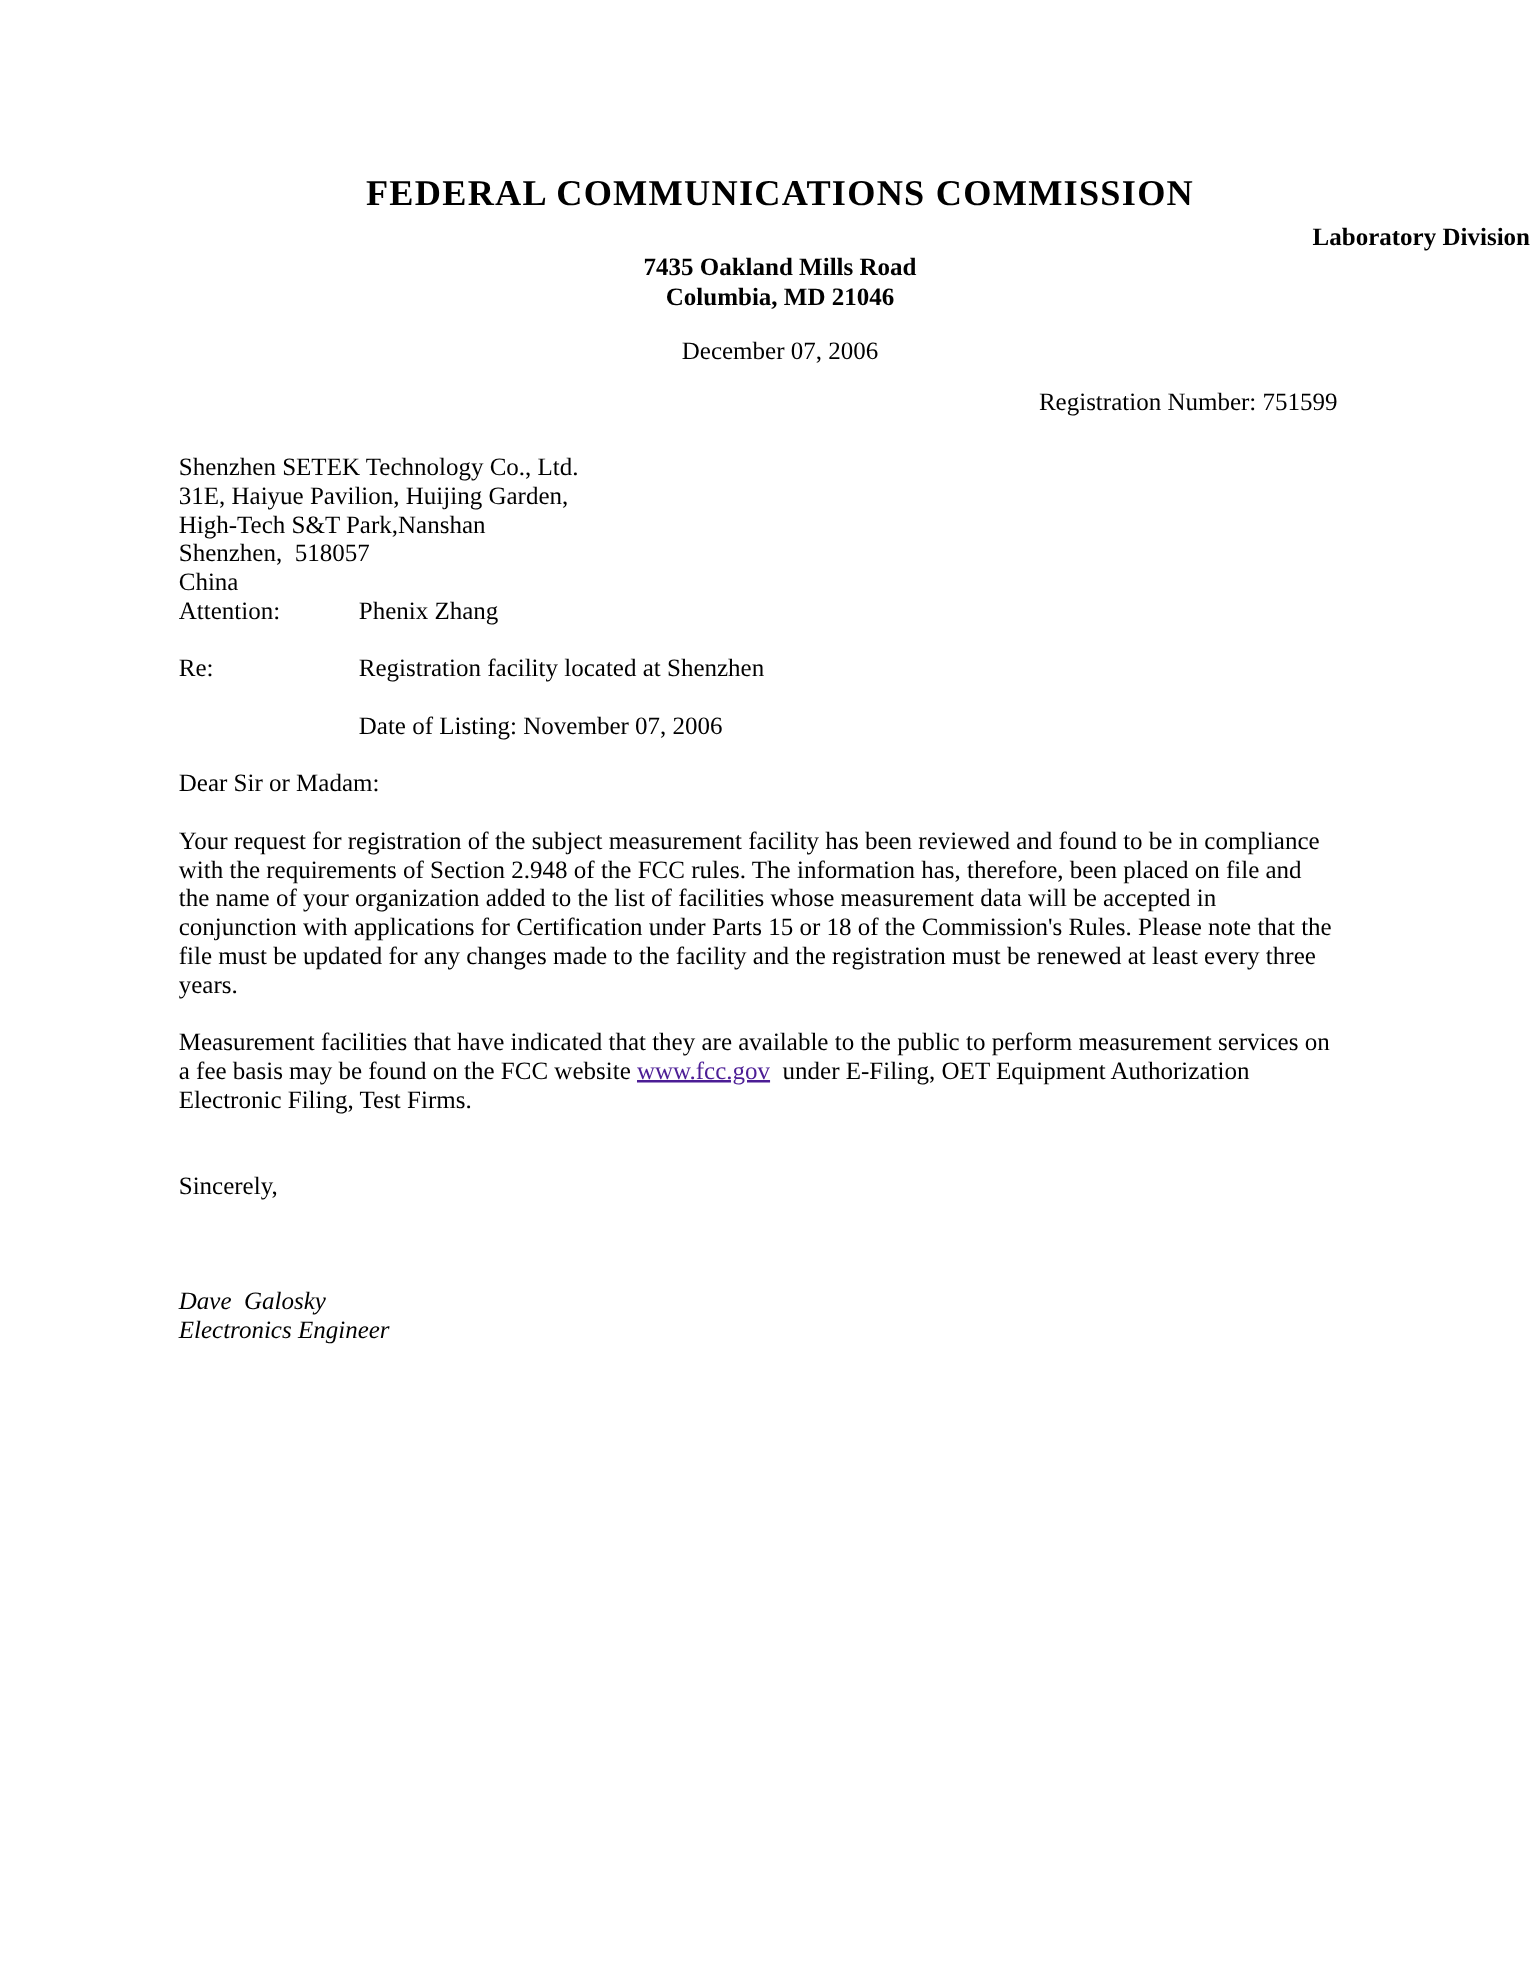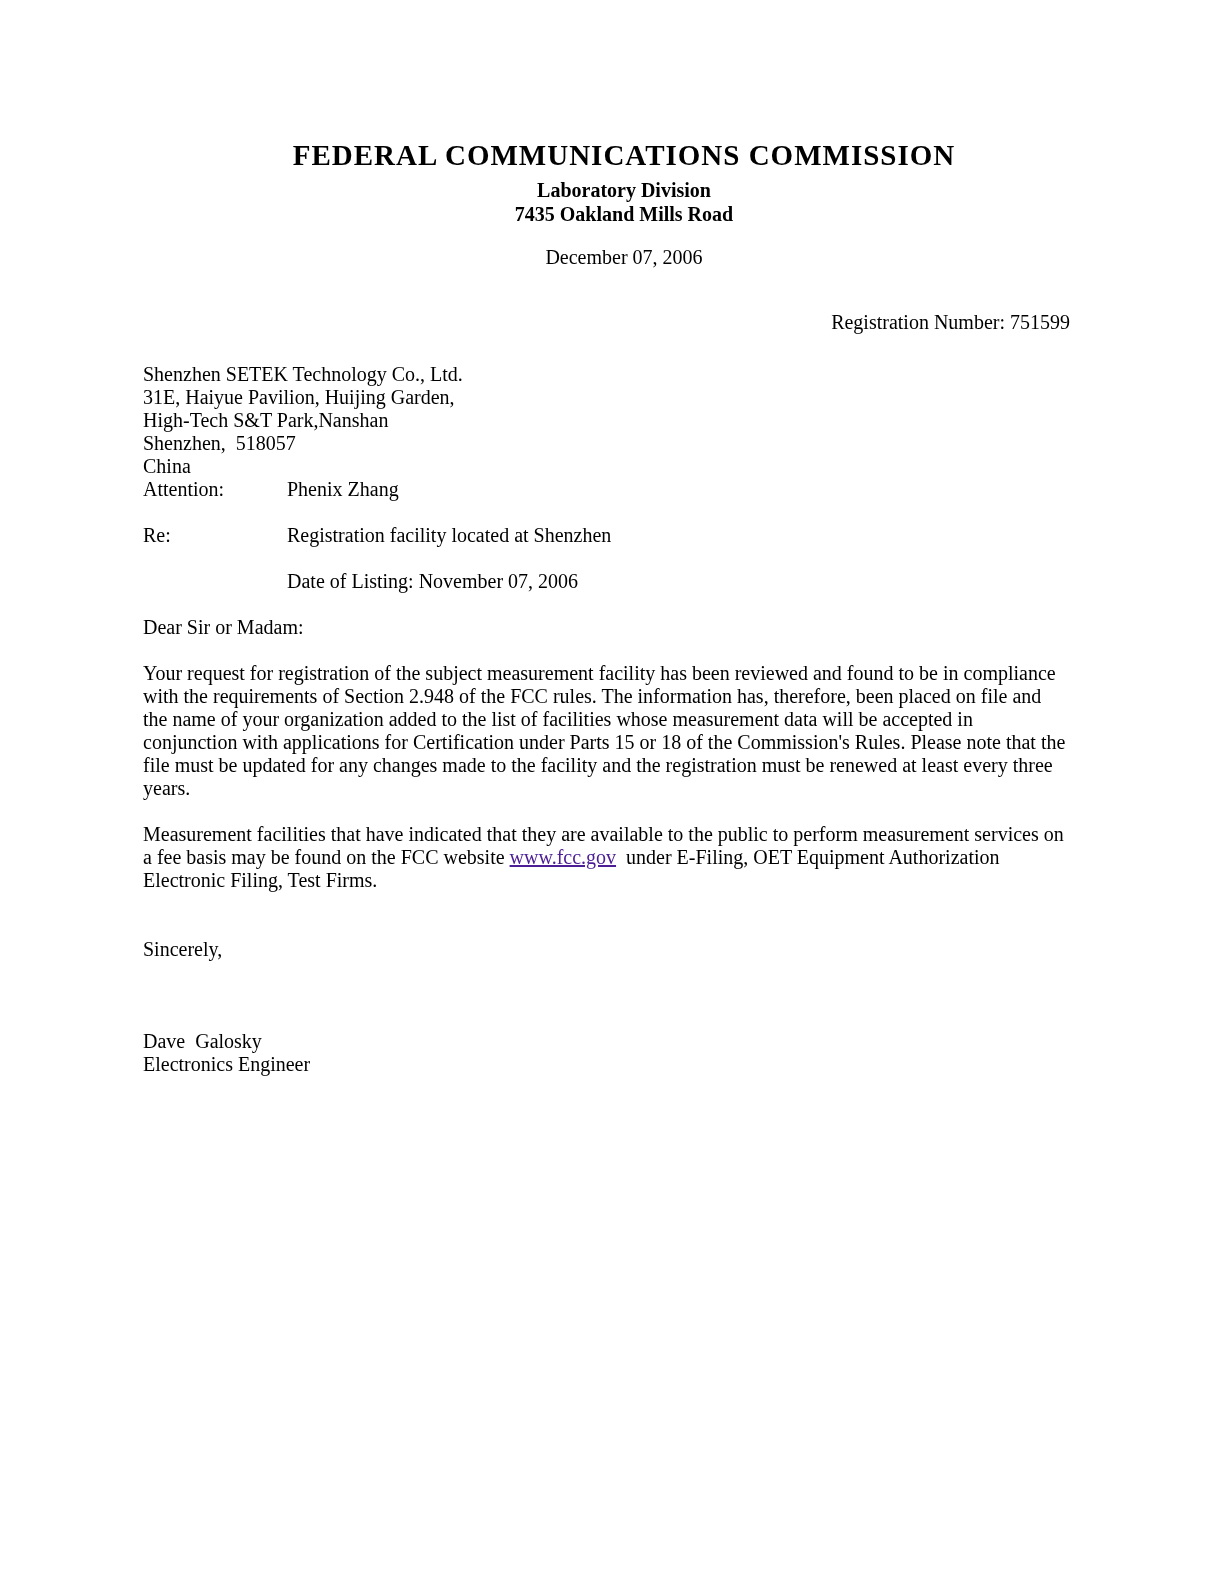--- a/index.html
+++ b/index.html
@@ -26,21 +26,21 @@
     font-size: 29px;
     font-weight: bold;
     line-height: 34px;
     letter-spacing: 1px;
   }
   .lh-sub {
     font-size: 20px;
     font-weight: bold;
     line-height: 24px;
   }
-  .lh-sub.first { margin-top: 6px; }
+  .lh-sub.first { margin-top: 6px; text-align: right; }
   .date-line {
     font-size: 20px;
     font-weight: normal;
     line-height: 23px;
     margin-top: 20px;
   }
   .registration {
     position: absolute;
     top: 311px;
     right: 154px;
@@ -70,29 +70,30 @@
   .fcc-link {
     text-decoration: underline;
     color: #4c1d95;
     cursor: pointer;
   }
   .closing {
     margin-top: 46px;
   }
   .closing .sincerely { white-space: pre-wrap; }
   .signer { margin-top: 69px; }
-  .signer div { white-space: pre-wrap; }
+  .signer div { white-space: pre-wrap; font-style: italic; }
 </style>
 </head>
 <body>
 
 <header class="letterhead">
   <div class="agency-title">FEDERAL COMMUNICATIONS COMMISSION</div>
   <div class="lh-sub first">Laboratory Division</div>
   <div class="lh-sub">7435 Oakland Mills Road</div>
+  <div class="lh-sub">Columbia, MD 21046</div>
   <div class="date-line">December 07, 2006</div>
 </header>
 
 <div class="registration">Registration Number: 751599</div>
 
 <main class="content">
 
   <section class="recipient">
     <div class="line">Shenzhen SETEK Technology Co., Ltd.</div>
     <div class="line">31E, Haiyue Pavilion, Huijing Garden,</div>

